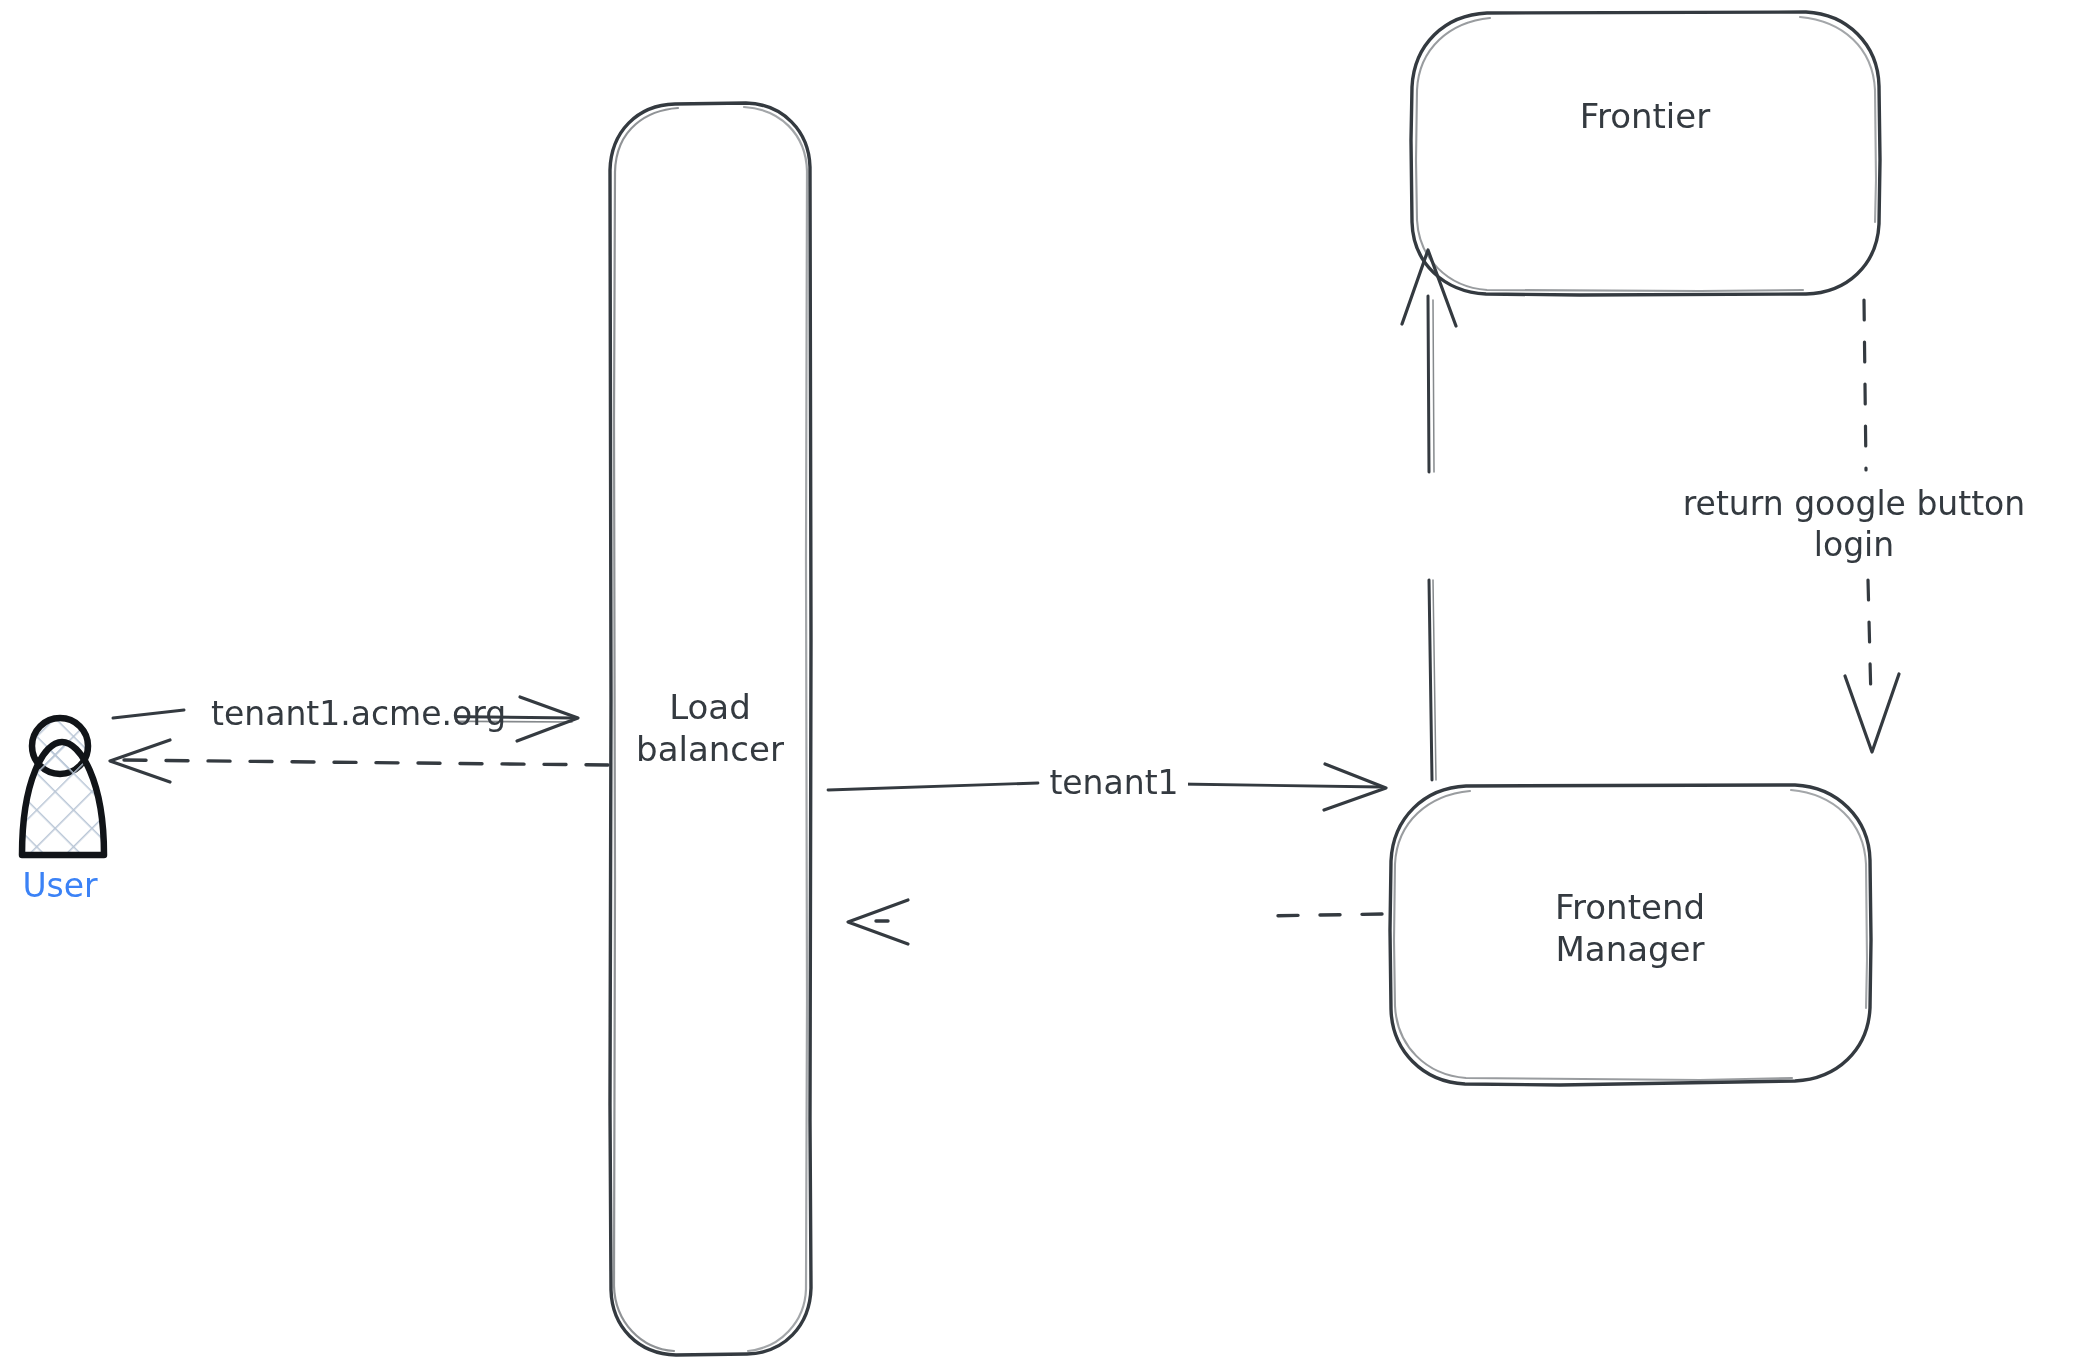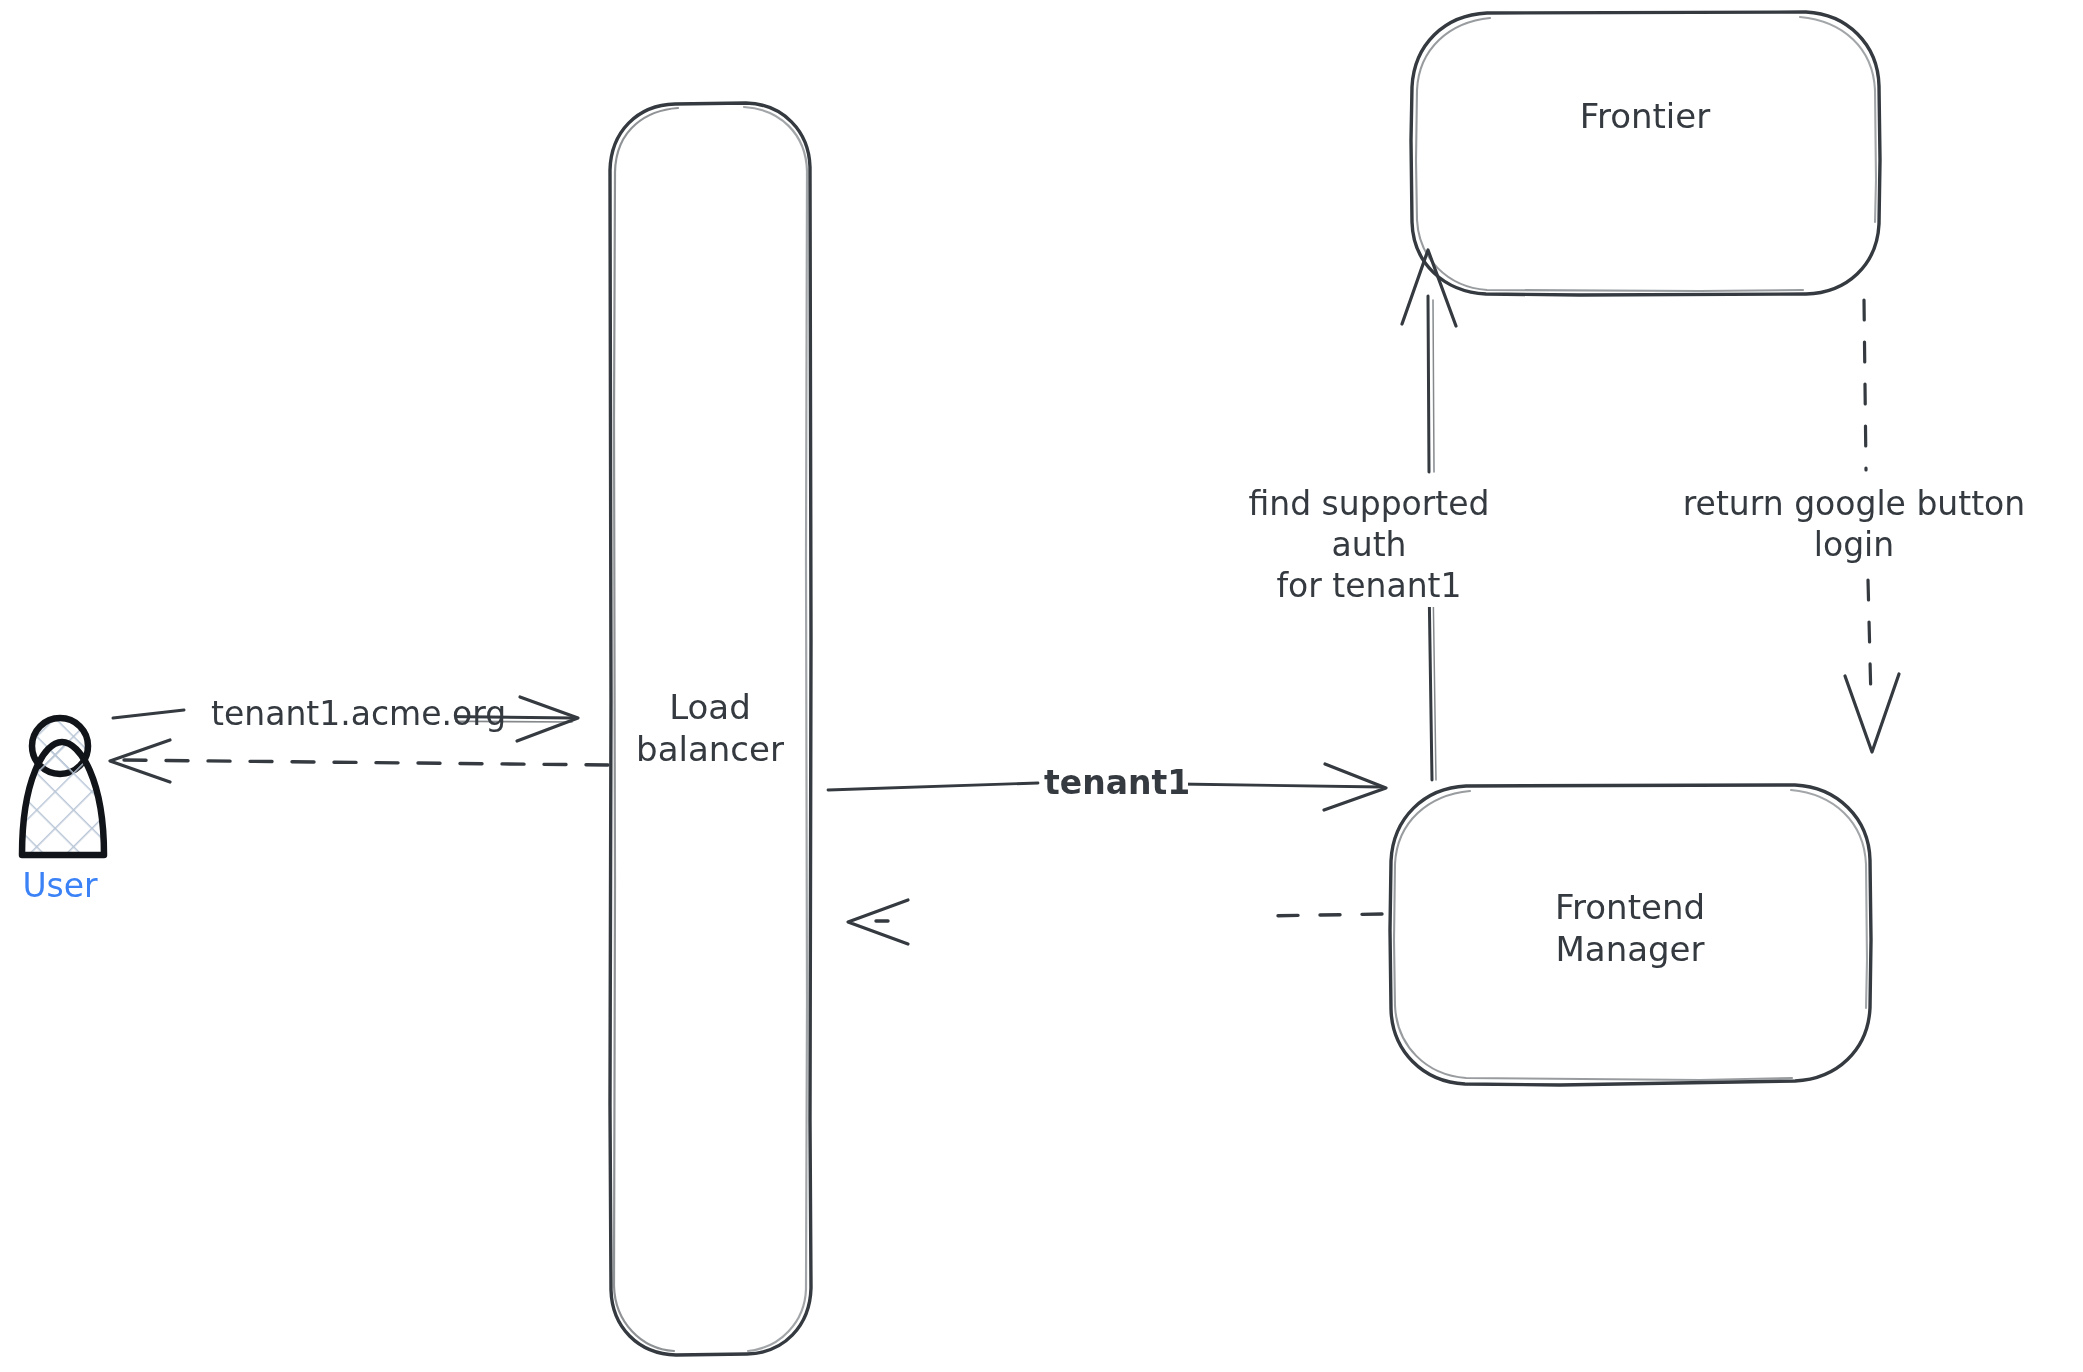--- a/index.html
+++ b/index.html
@@ -72,21 +72,20 @@
   .lbl-tenant-acme {
     left: 175px;
     top: 694px;
     width: 240px;
     margin-left: 32px;
   }
   .lbl-tenant1 {
     left: 1040px;
     top: 763px;
     width: 140px;
-    font-weight: bold;
   }
   .lbl-render-google {
     left: 895px;
     top: 886px;
     width: 360px;
   }
   .lbl-find-auth {
     left: 1215px;
     top: 484px;
     width: 300px;
@@ -207,19 +206,17 @@
   <div class="node-label lbl-frontend-manager">Frontend
 Manager</div>
 
   <div class="actor-label lbl-user">User</div>
 
   <div class="edge-label lbl-tenant-acme">tenant1.acme.org</div>
 
   <div class="edge-label lbl-tenant1">tenant1</div>
 
 
-  <div class="edge-label lbl-find-auth">find supported auth
-for tenant1</div>
 
   <div class="edge-label lbl-return-google">return google button
 login</div>
 
 </div>
 
 </body></html>

